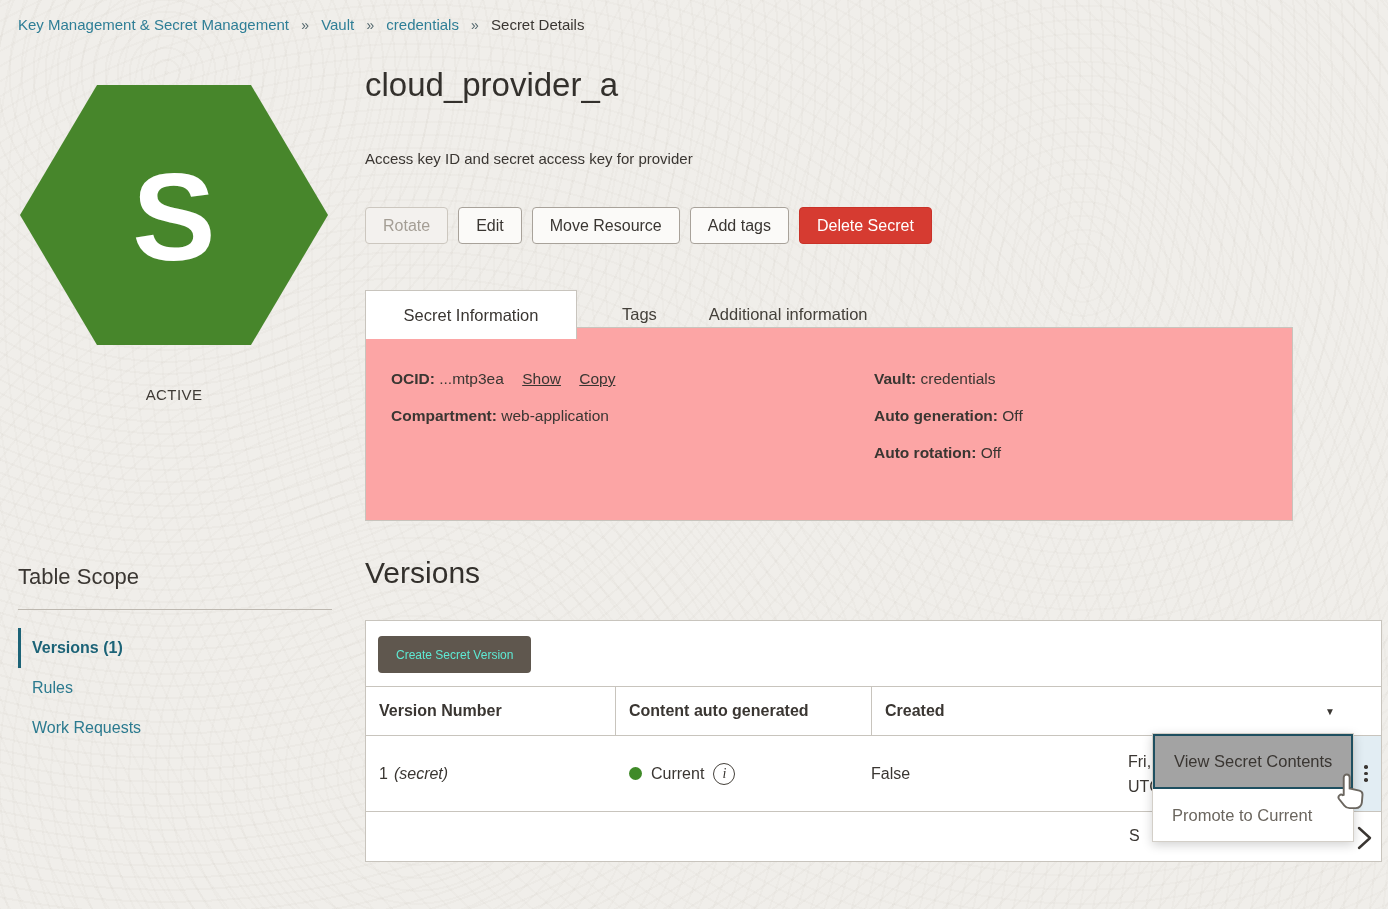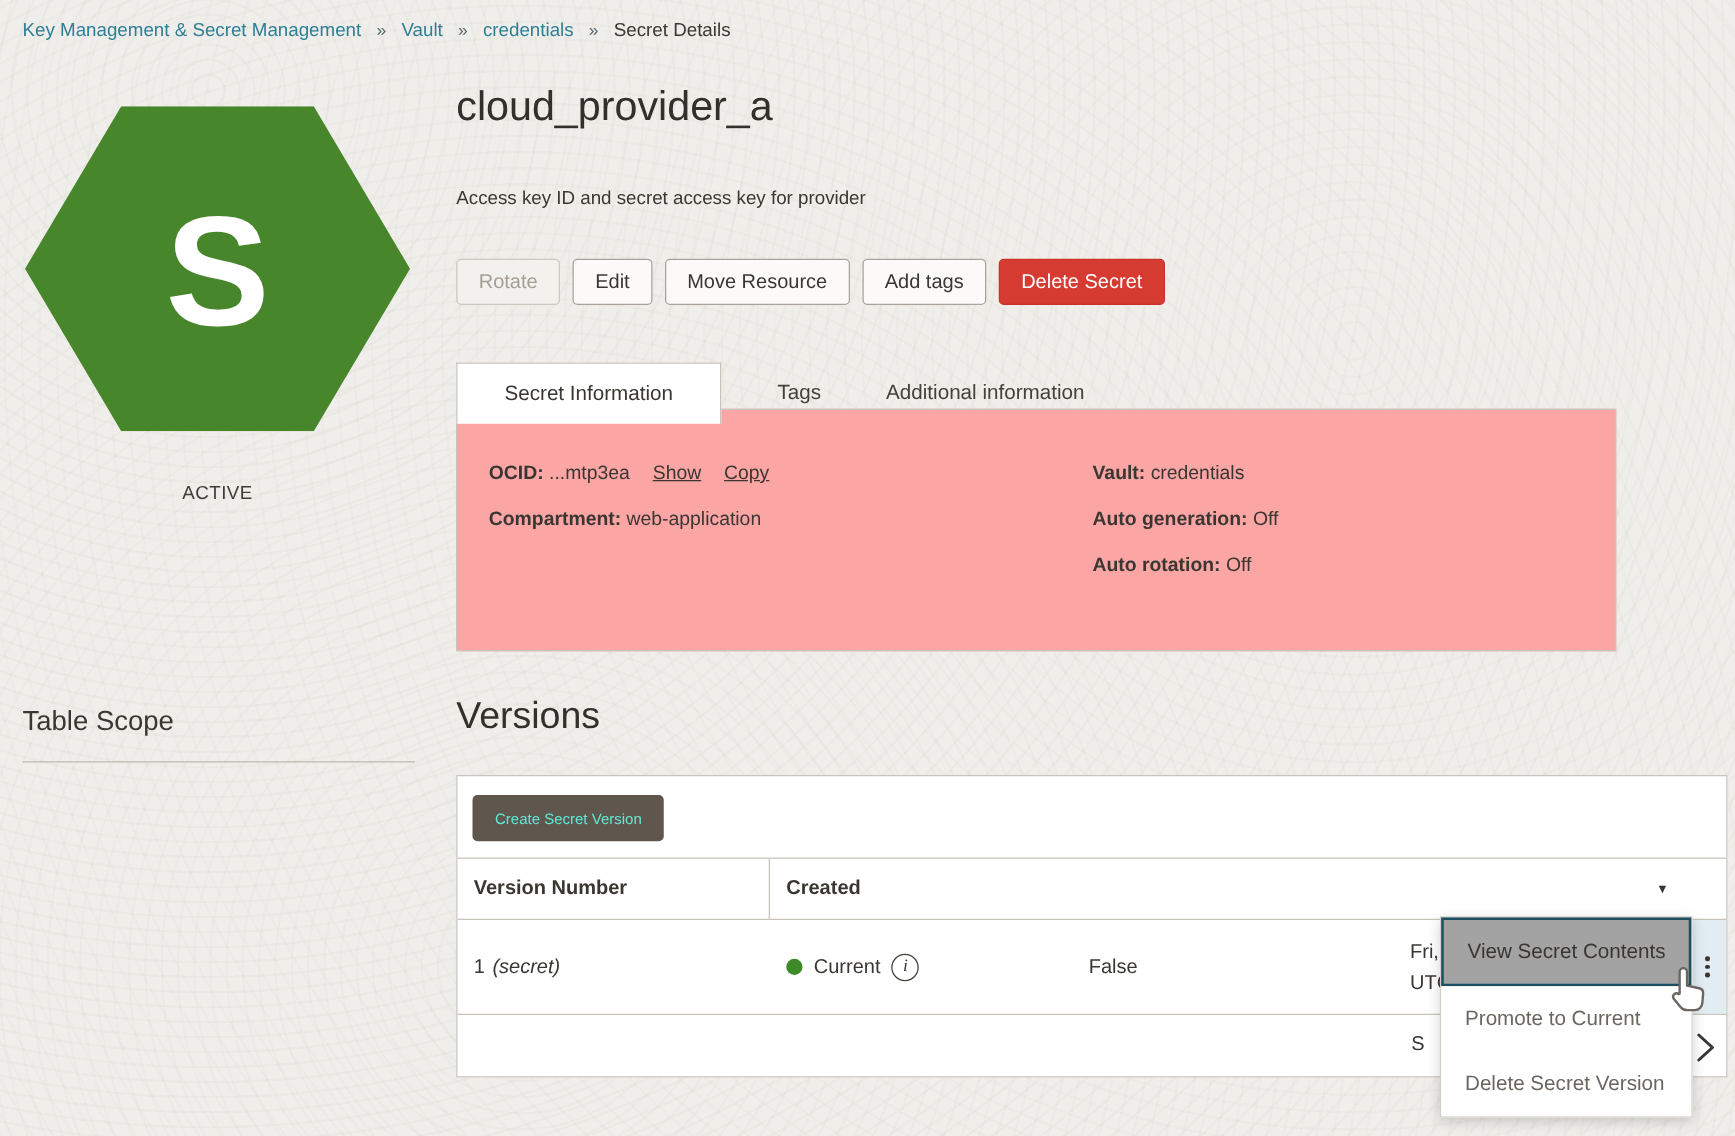--- a/index.html
+++ b/index.html
@@ -166,28 +166,34 @@
       </div>
       <div class="info-line">
         <b>Auto rotation:</b>
         <span>Off</span>
       </div>
     </div>
   </div>
 
   <div class="scope-title">Table Scope</div>
   <div class="scope-divider"></div>
+  <div class="scope-nav">
+    <div class="scope-item active">Versions (1)</div>
+    <div class="scope-item">Rules</div>
+    <div class="scope-item">Work Requests</div>
+  </div>
 
   <div class="versions-heading">Versions</div>
 
   <div class="table-panel">
     <button class="create-btn">Create Secret Version</button>
 
     <div class="thead">
       <div class="th col1">Version Number</div>
+      <div class="th col3">Content auto generated</div>
       <div class="th col4">
         <span>Created</span>
         <span class="sort-arrow">▼</span>
       </div>
     </div>
 
     <div class="trow">
       <div class="td col1">
         <span>1</span>
         <span class="version-suffix">(secret)</span>
@@ -215,21 +221,20 @@
         <svg width="22" height="30" viewBox="0 0 22 30">
           <polyline points="6,5 17,15 6,25" fill="none" stroke="#3a3632" stroke-width="2.4" stroke-linecap="round" stroke-linejoin="round"></polyline>
         </svg>
       </span>
     </div>
   </div>
 
   <div class="ctx-menu">
     <div class="ctx-item highlight">View Secret Contents</div>
     <div class="ctx-item">Promote to Current</div>
-    <div class="ctx-item">Delete Secret Version</div>
   </div>
 
   <span class="cursor-icon">
     <svg width="34" height="38" viewBox="0 0 16 18">
       <path d="M5.5 10.8 V2.6 a1.4 1.4 0 0 1 2.8 0 v5.2 l4.6 1 a1.9 1.9 0 0 1 1.5 1.9 l-.3 3.7 a2.9 2.9 0 0 1-2.9 2.7 H8.3 a3.2 3.2 0 0 1-2.5-1.2 l-2.6-3.2 a1.3 1.3 0 0 1 1.9-1.7 z" fill="#ffffff" stroke="#6b665f" stroke-width="0.9"></path>
     </svg>
   </span>
 
 </div>
 

